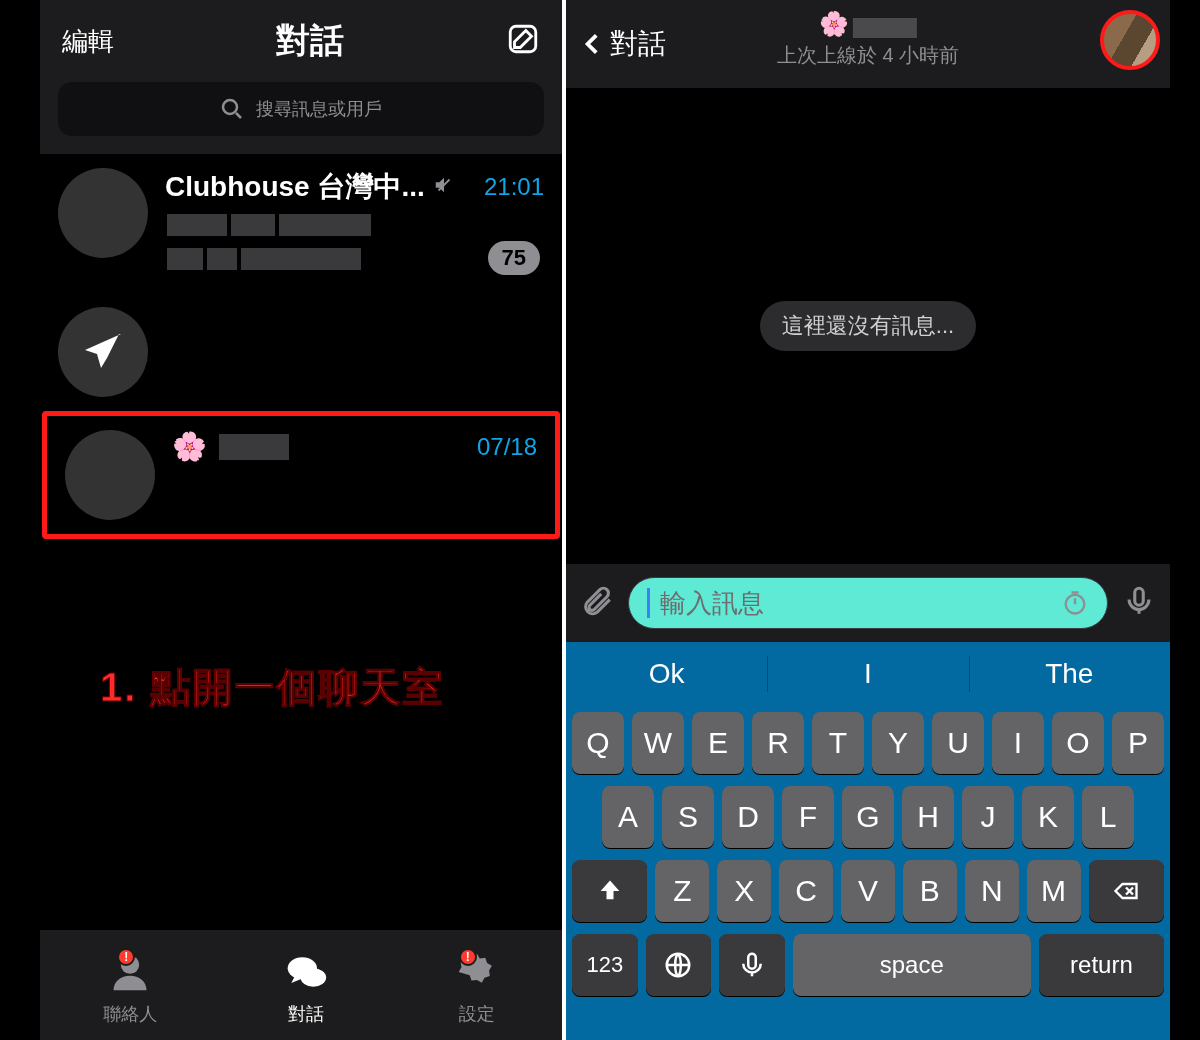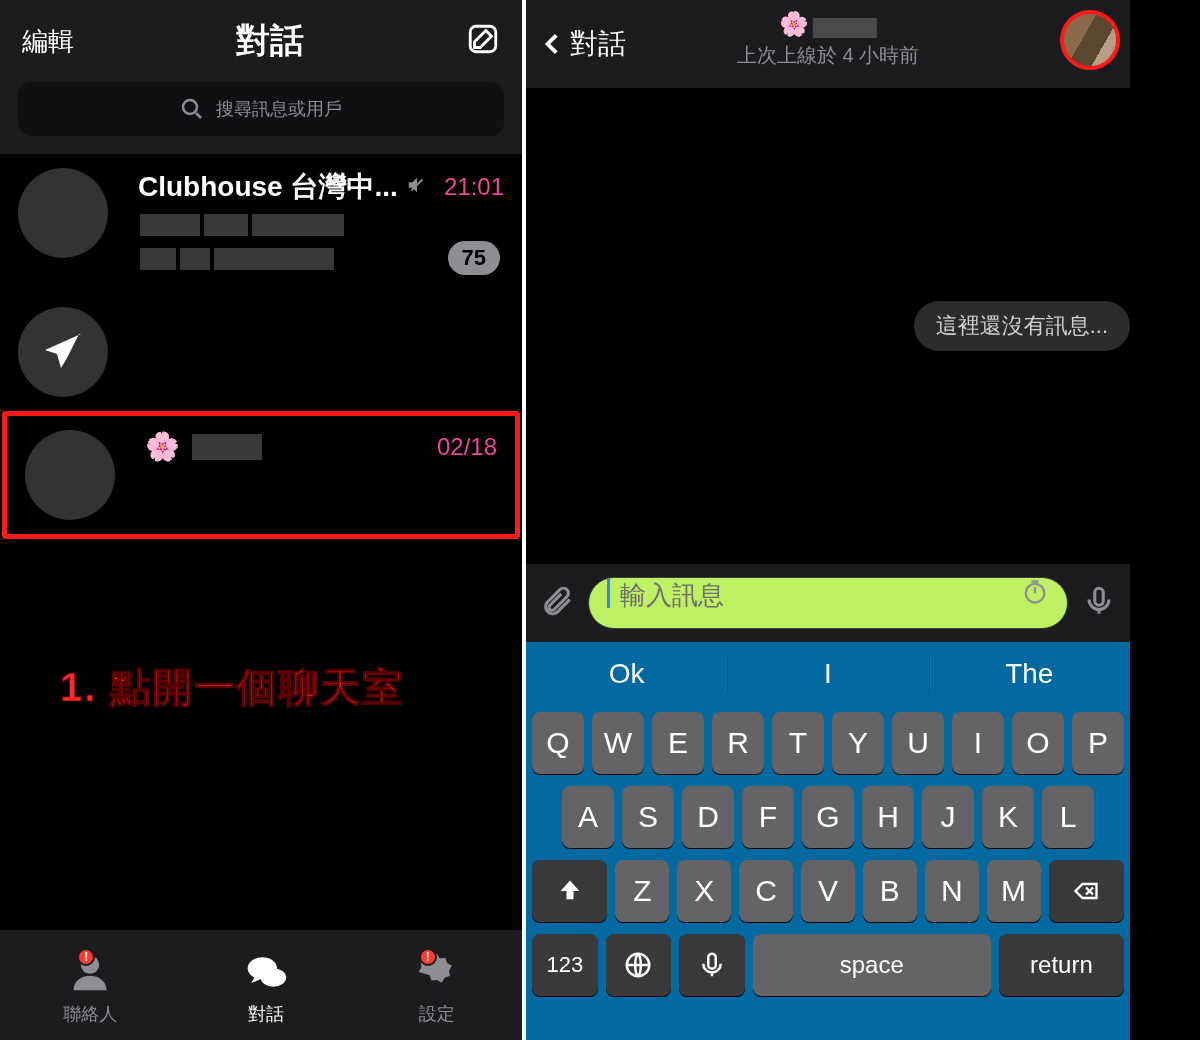--- a/index.html
+++ b/index.html
@@ -1,44 +1,44 @@
 <!DOCTYPE html>
 <html><head>
 <meta charset="utf-8">
 <style>
   * { box-sizing: border-box; margin:0; padding:0; font-family: -apple-system, "Helvetica Neue", Arial, sans-serif; }
   body { background:#000; width:1200px; height:1040px; display:flex; }
   .pane { position:relative; height:1040px; background:#000; color:#fff; overflow:hidden; }
-  .pane-left { width:526px; border-right:4px solid #fff; }
+  .pane-left { width:526px; border-right:4px solid #fff;margin-left:40px; }
   .pane-right{ width:604px; }
 
   
   .l-header { display:flex; align-items:center; justify-content:space-between; padding:18px 22px 8px; background:#1c1c1e; }
   .l-header .edit { font-size:26px; color:#fff; }
   .l-header .title{ font-size:34px; font-weight:700; }
   .compose-icon svg{ width:34px; height:34px; stroke:#fff; fill:none; stroke-width:2; }
 
   .search-wrap { padding:10px 18px 18px; background:#1c1c1e; }
   .search { display:flex; align-items:center; justify-content:center; gap:12px; background:#101012; border-radius:14px; height:54px; color:#8e8e93; font-size:18px; }
   .search svg{ width:24px; height:24px; stroke:#8e8e93; fill:none; stroke-width:2.5;}
 
   .chatlist{ background:#000; }
-  .chat-row{ display:flex; padding:14px 18px; gap:30px; align-items:flex-start; position:relative;}
+  .chat-row{ display:flex; padding:14px 18px; gap:17px; align-items:flex-start; position:relative;}
   .chat-row .avatar{ width:90px; height:90px; border-radius:50%; flex:none; background:#333 center/cover;}
   .av1{ background: radial-gradient(circle at 40% 35%, #d9c8a8 0 18%, #2a2a2a 18% 100%); }
   .av2{ background: linear-gradient(160deg,#37aee2,#1e96c8); display:flex; align-items:center; justify-content:center;}
   .av2 svg{ width:48px; height:48px; fill:#fff;}
   .av3{ background: linear-gradient(120deg,#8a6a4a 0 40%,#5b4630 40% 70%,#b79d82 70% 100%); }
   .chat-body{ flex:1; min-width:0; }
   .row1{ display:flex; align-items:center; gap:8px; }
   .cname{ font-size:28px; font-weight:700; white-space:nowrap; overflow:hidden; text-overflow:ellipsis; max-width:320px;}
   .muted-icon svg{ width:22px; height:22px; fill:#8e8e93;}
   .verified-icon{ display:inline-flex; }
   .verified-icon svg{ width:24px; height:24px; }
-  .time{ margin-left:auto; color:#ec4899; font-size:24px; }
+  .time{ margin-left:auto; color:#0ea5e9; font-size:24px; }
   .preview{ margin-top:6px; color:#8e8e93; font-size:25px; line-height:1.3; display:-webkit-box; -webkit-line-clamp:2; -webkit-box-orient:vertical; overflow:hidden;}
   .preview .pix{ display:inline-block; vertical-align:middle; }
   .pix span{ display:inline-block; background:#3a3a3c; margin:2px; }
   .badge{ position:absolute; right:22px; bottom:18px; background:#8e8e93; color:#000; font-weight:700; font-size:22px; border-radius:24px; padding:4px 14px; }
   .name-pix{ display:inline-block; width:70px; height:26px; background:#3a3a3c; vertical-align:middle; margin-left:4px;}
   .flower{ font-size:28px; }
 
   .chat-row.hl{ border:5px solid #ff1a1a; border-radius:4px; margin:0 2px; }
   .annot1{ position:absolute; left:60px; top:660px; font-size:40px; font-weight:700; color:#ff2a2a; -webkit-text-stroke:1px #5a0000; letter-spacing:2px;}
 
@@ -54,26 +54,26 @@
   .r-header{ height:88px; background:#1c1c1e; display:flex; align-items:center; padding:0 14px; position:relative;}
   .back{ display:flex; align-items:center; gap:4px; font-size:28px; color:#fff;}
   .back svg{ width:26px; height:34px; stroke:#fff; stroke-width:3.5; fill:none;}
   .r-center{ position:absolute; left:50%; top:10px; transform:translateX(-50%); text-align:center; }
   .r-center .flower{ font-size:24px; }
   .r-center .name-pix{ height:20px; width:64px; background:#4a4a4c;}
   .r-center .sub{ display:block; color:#8e8e93; font-size:20px; margin-top:4px;}
   .r-avatar{ position:absolute; right:10px; top:10px; width:60px; height:60px; border-radius:50%; background:linear-gradient(120deg,#8a6a4a 0 40%,#5b4630 40% 70%,#b79d82 70% 100%); border:4px solid #ff1a1a; }
   .annot2{ position:absolute; right:14px; top:92px; font-size:40px; font-weight:700; color:#ff2a2a; -webkit-text-stroke:1px #5a0000;}
 
-  .r-body{ position:absolute; top:88px; left:0; right:0; bottom:476px; background:#000; display:flex; align-items:center; justify-content:flex-end;}
+  .r-body{ position:absolute; top:88px; left:0; right:0; bottom:476px; background:#000; display:flex; align-items:center; justify-content:center;}
   .empty-pill{ background:#2c2c2e; color:#d0d0d2; font-size:22px; padding:10px 22px; border-radius:26px;}
 
   .input-bar{ position:absolute; left:0; right:0; bottom:398px; height:78px; background:#1c1c1e; display:flex; align-items:center; padding:0 14px; gap:14px;}
   .input-bar .ib-icon svg{ width:34px; height:34px; stroke:#8e8e93; fill:none; stroke-width:2.2;}
-  .msg-field{ flex:1; height:52px; background:#bef264; border:1px solid #3a3a3c; border-radius:26px; display:flex; align-items:flex-start; padding:0 18px; gap:10px;}
+  .msg-field{ flex:1; height:52px; background:#5eead4; border:1px solid #3a3a3c; border-radius:26px; display:flex; align-items:center; padding:0 18px; gap:10px;}
   .msg-field .cursor{ width:3px; height:30px; background:#3a82f7;}
   .msg-field .ph{ color:#6d6d70; font-size:26px; flex:1;}
   .msg-field svg{ width:28px; height:28px; stroke:#8e8e93; fill:none; stroke-width:2;}
 
   
   .kb{ position:absolute; left:0; right:0; bottom:0; height:398px; background:#0369a1; display:flex; flex-direction:column; }
   .sugg{ height:64px; display:flex; align-items:stretch; }
   .sugg div{ flex:1; display:flex; align-items:center; justify-content:center; color:#fff; font-size:28px; position:relative;}
   .sugg div+div::before{content:""; position:absolute; left:0; top:14px; bottom:14px; width:1px; background:#3a3a3c;}
   .krow{ display:flex; gap:8px; padding:6px 6px; }
@@ -145,21 +145,21 @@
           </svg>
       </div>
     </div>
 
     <div class="chat-row hl">
       <div class="avatar av3"></div>
       <div class="chat-body">
         <div class="row1">
           <span class="flower">🌸</span>
           <span class="name-pix"></span>
-          <span class="time">02/18</span>
+          <span class="time">07/18</span>
         </div>
       </div>
     </div>
   </div>
 
   <div class="annot1">1. 點開一個聊天室</div>
 
   <div class="tabbar">
     <div class="tab">
       <span class="dot"></span>

